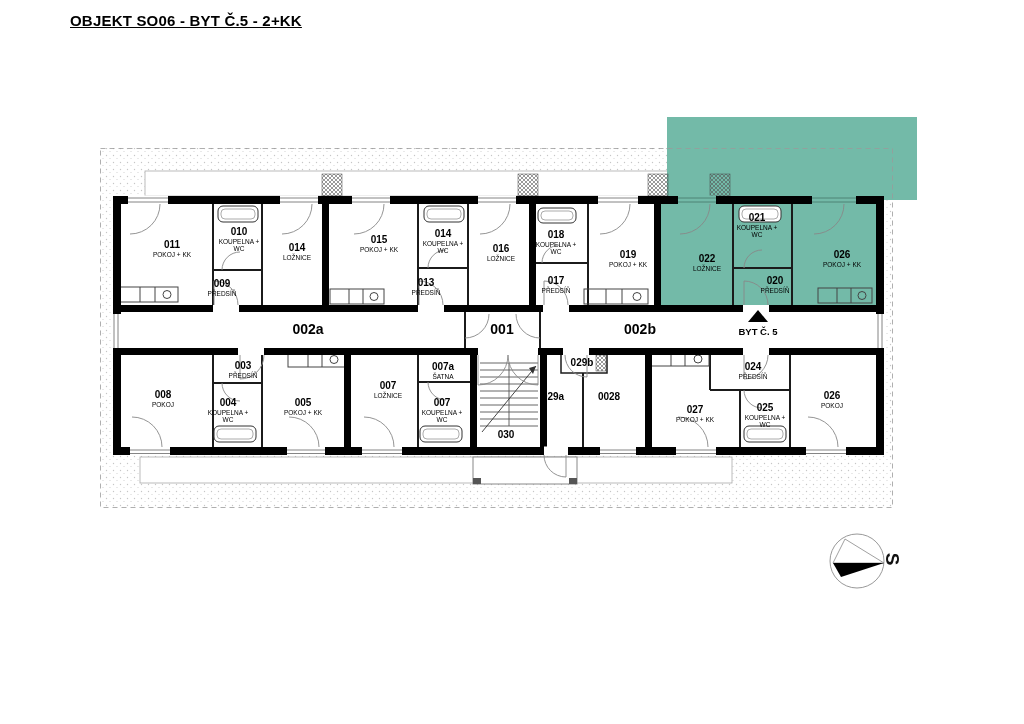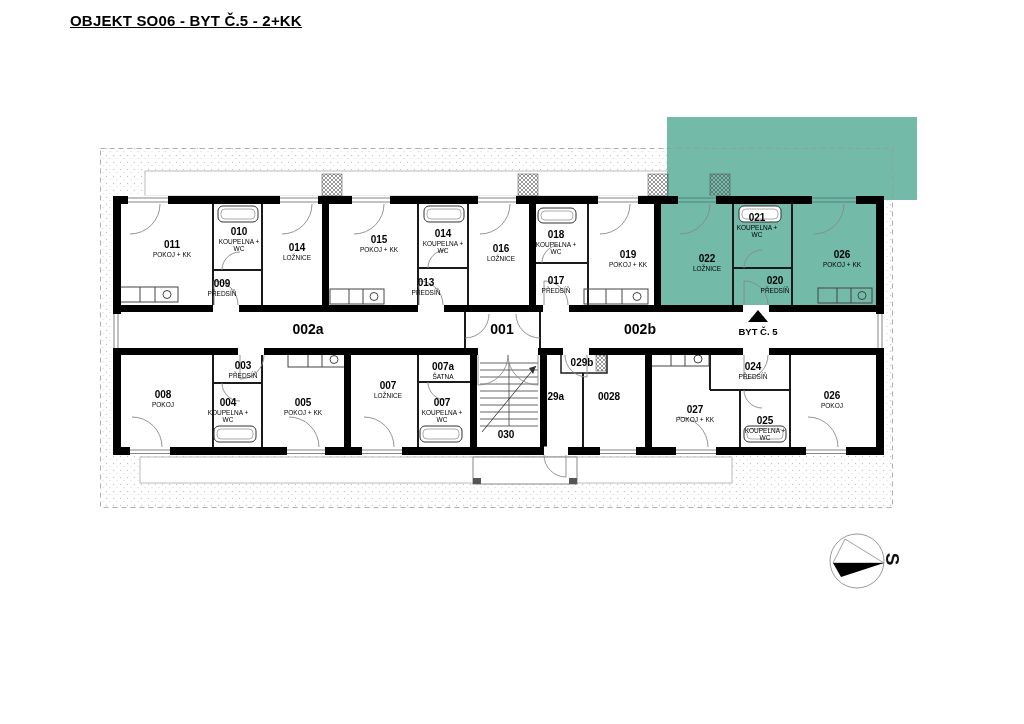--- a/index.html
+++ b/index.html
@@ -448,21 +448,21 @@
       <span class="num">0028</span>
     </div>
   <div class="lbl" style="left:695px;top:414px">
       <span class="num">027</span>
       <span class="typ">POKOJ + KK</span>
     </div>
   <div class="lbl" style="left:753px;top:371px">
       <span class="num">024</span>
       <span class="typ">PŘEDSÍŇ</span>
     </div>
-  <div class="lbl wrap" style="left:765px;top:429px">
+  <div class="lbl wrap" style="left:765px;top:416px">
       <span class="num">025</span>
       <span class="typ">KOUPELNA + WC</span>
     </div>
   <div class="lbl" style="left:832px;top:400px">
       <span class="num">026</span>
       <span class="typ">POKOJ</span>
     </div>
 
   <div id="north-s">S</div>
 </div>

